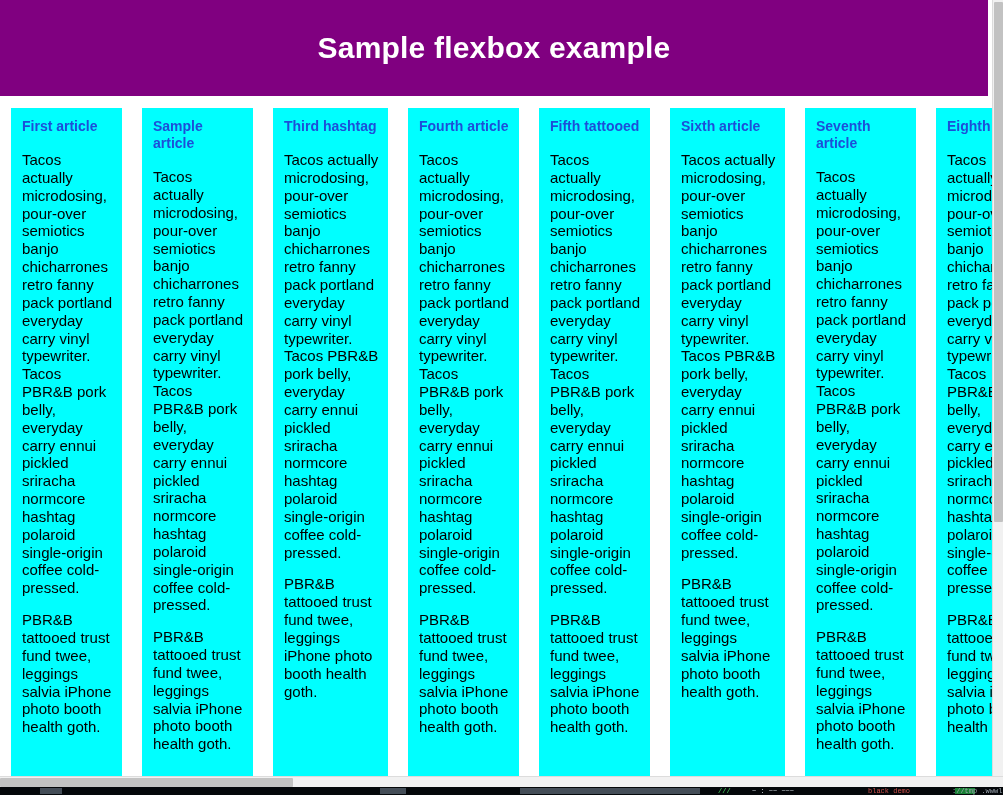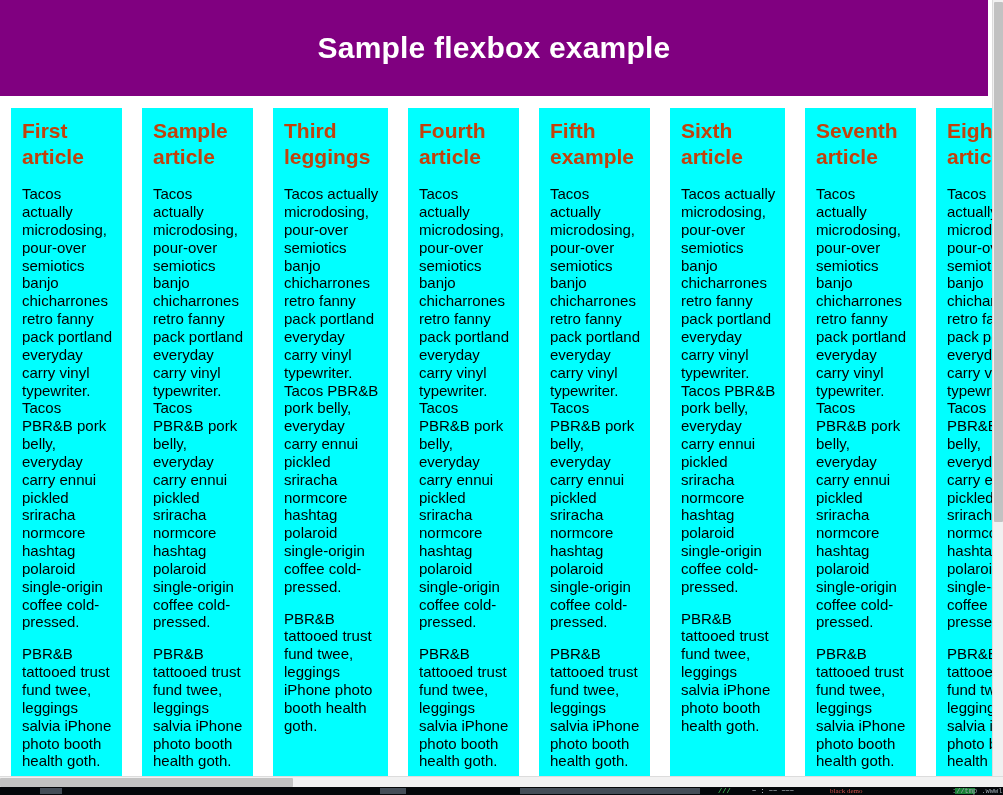--- a/index.html
+++ b/index.html
@@ -70,25 +70,25 @@
     box-sizing: border-box;
     flex: 0 0 auto;
     min-height: 700px;
   }
 
   .article.w-narrow { width: 111px; }
   .article.w-wide   { width: 115px; }
 
   .article h2 {
     margin: 0 0 16px 0;
-    font-size: 21px;
+    font-size: 14px;
     line-height: 1.22;
     font-weight: bold;
     font-family: "Liberation Sans", sans-serif;
-    color: #c2410c;
+    color: #1d4ed8;
   }
 
   .article p {
     margin: 0 0 14px 0;
     font-size: 15px;
     line-height: 1.19;
     font-family: "Liberation Sans", sans-serif;
     color: #000000;
     word-wrap: break-word;
   }
@@ -179,33 +179,33 @@
         <p>PBR&amp;B tattooed trust fund twee, leggings salvia iPhone photo booth health goth.</p>
       </article>
 
       <article class="article w-narrow">
         <h2>Sample article</h2>
         <p>Tacos actually microdosing, pour-over semiotics banjo chicharrones retro fanny pack portland everyday carry vinyl typewriter. Tacos PBR&amp;B pork belly, everyday carry ennui pickled sriracha normcore hashtag polaroid single-origin coffee cold-pressed.</p>
         <p>PBR&amp;B tattooed trust fund twee, leggings salvia iPhone photo booth health goth.</p>
       </article>
 
       <article class="article w-wide">
-        <h2>Third leggings</h2>
+        <h2>Third hashtag</h2>
         <p>Tacos actually microdosing, pour-over semiotics banjo chicharrones retro fanny pack portland everyday carry vinyl typewriter. Tacos PBR&amp;B pork belly, everyday carry ennui pickled sriracha normcore hashtag polaroid single-origin coffee cold-pressed.</p>
         <p>PBR&amp;B tattooed trust fund twee, leggings iPhone photo booth health goth.</p>
       </article>
 
       <article class="article w-narrow">
         <h2>Fourth article</h2>
         <p>Tacos actually microdosing, pour-over semiotics banjo chicharrones retro fanny pack portland everyday carry vinyl typewriter. Tacos PBR&amp;B pork belly, everyday carry ennui pickled sriracha normcore hashtag polaroid single-origin coffee cold-pressed.</p>
         <p>PBR&amp;B tattooed trust fund twee, leggings salvia iPhone photo booth health goth.</p>
       </article>
 
       <article class="article w-narrow">
-        <h2>Fifth example</h2>
+        <h2>Fifth tattooed</h2>
         <p>Tacos actually microdosing, pour-over semiotics banjo chicharrones retro fanny pack portland everyday carry vinyl typewriter. Tacos PBR&amp;B pork belly, everyday carry ennui pickled sriracha normcore hashtag polaroid single-origin coffee cold-pressed.</p>
         <p>PBR&amp;B tattooed trust fund twee, leggings salvia iPhone photo booth health goth.</p>
       </article>
 
       <article class="article w-wide">
         <h2>Sixth article</h2>
         <p>Tacos actually microdosing, pour-over semiotics banjo chicharrones retro fanny pack portland everyday carry vinyl typewriter. Tacos PBR&amp;B pork belly, everyday carry ennui pickled sriracha normcore hashtag polaroid single-origin coffee cold-pressed.</p>
         <p>PBR&amp;B tattooed trust fund twee, leggings salvia iPhone photo booth health goth.</p>
       </article>
 
@@ -232,17 +232,17 @@
     <div id="hscroll-thumb"></div>
   </div>
 
   <div id="os-strip">
     <div class="os-chunk" style="left:40px;width:22px;"></div>
     <div class="os-chunk" style="left:380px;width:26px;"></div>
     <div class="os-chunk" style="left:520px;width:180px;"></div>
     <div class="os-chunk" style="left:955px;width:20px;background:#1faa43;"></div>
     <div class="os-text" style="left:718px;color:#4cd964;">///</div>
     <div class="os-text" style="left:752px;color:#cfd6dd;">~ : ~~ ~~~</div>
-    <div class="os-text" style="left:830px;color:#d0504a;font-family:Liberation Serif, serif;">black demo</div>
+    <div class="os-text" style="left:868px;color:#d0504a;">black demo</div>
     <div class="os-text" style="left:952px;color:#9aa4ae;">://tmp .wwwl</div>
   </div>
 
 </div>
 
 </body></html>

